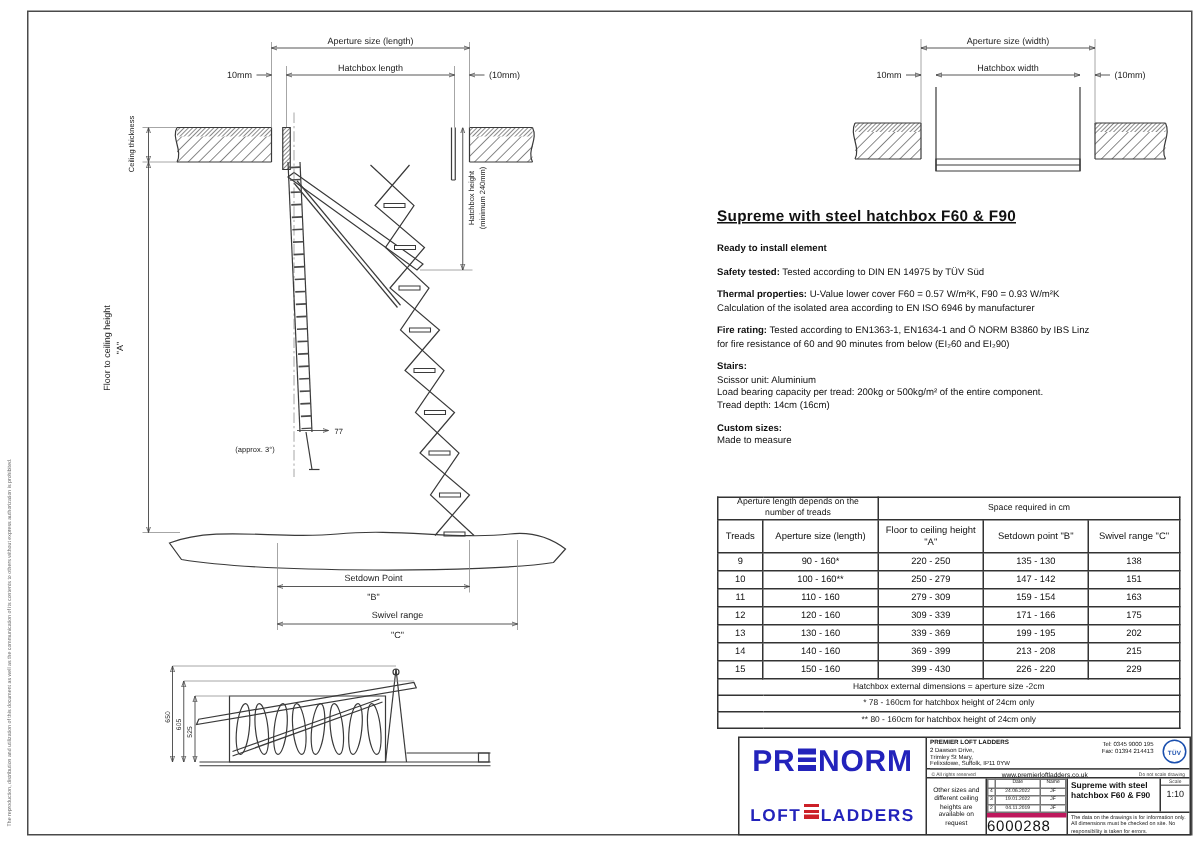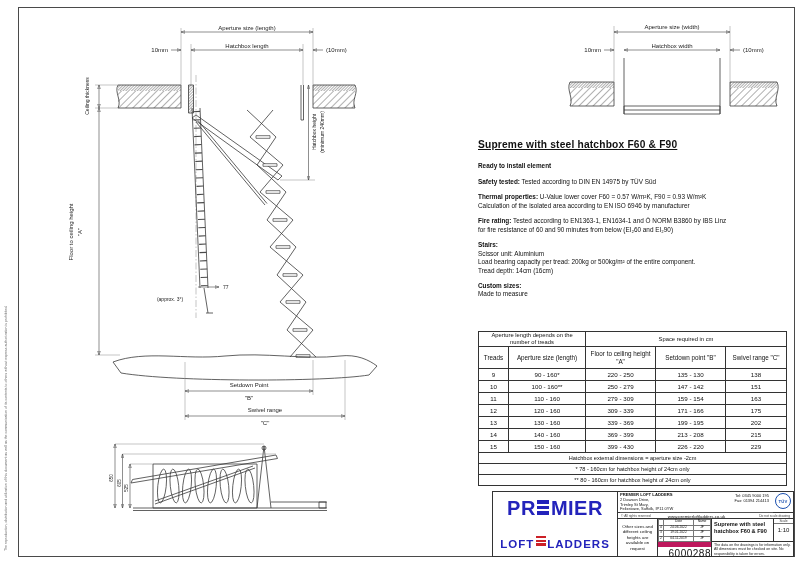--- a/index.html
+++ b/index.html
@@ -66,22 +66,22 @@
        border-radius:50%;display:flex;align-items:center;justify-content:center;background:#fff}
   .tuv span{font-size:4.2px;font-weight:bold;color:#1a4fae;letter-spacing:.2px}
   .strip{height:6px;border-bottom:1px solid #333;display:flex;justify-content:space-between;
          font-size:3.3px;color:#444;line-height:6px;padding:0 3px}
   .rowBC{flex:1;display:flex}
   .other{width:40px;border-right:1px solid #333;font-size:4.4px;text-align:center;
          display:flex;align-items:center;padding:1px;line-height:1.25}
   .midcol{width:54px;border-right:1px solid #333;display:flex;flex-direction:column}
   .revtbl{width:100%;border-collapse:collapse;font-size:3.3px;flex:1}
   .revtbl td{border:.5px solid #777;text-align:center;line-height:1.1;padding:0}
-  .num{height:14px;border-top:5px solid #be185d;font-size:10px;letter-spacing:.5px;
-       text-align:right;line-height:13px}
+  .num{height:14px;border-top:3px solid #be185d;font-size:10px;letter-spacing:.5px;
+       text-align:left;line-height:13px}
   .rightcol{flex:1;display:flex;flex-direction:column}
   .tit-row{flex:1;display:flex;border-bottom:1px solid #333}
   .tit{flex:1;font-size:5.6px;font-weight:bold;padding:2px 2px;line-height:1.3;border-right:1px solid #333}
   .scale{width:19px;display:flex;flex-direction:column;align-items:center}
   .scale .lab{font-size:3.3px;color:#444;line-height:4px;border-bottom:.5px solid #777;width:100%;text-align:center}
   .scale .val{font-size:6px;margin-top:3px}
   .discl{height:14px;font-size:3.6px;line-height:1.2;padding:1px 2px;color:#222}
 </style>
 </head>
 <body>
@@ -386,21 +386,21 @@
       <td colspan="5">* 78 - 160cm for hatchbox height of 24cm only</td>
       </tr>
     <tr class="note">
       <td colspan="5">** 80 - 160cm for hatchbox height of 24cm only</td>
       </tr>
   </tbody>
 </table>
 
 <div class="abs tb">
   <div class="logo-cell">
-    <div class="logo1"><span>PR</span><span class="ebars"><i></i><i></i><i></i></span><span>MIER</span></div>
+    <div class="logo1"><span>PR</span><span class="ebars"><i></i><i></i><i></i></span><span>NORM</span></div>
     <div class="logo2"><span>LOFT</span><span class="lbars"><i></i><i></i><i></i></span><span>LADDERS</span></div>
   </div>
   <div class="tb-right">
     <div class="rowA">
       <div class="rowA-top">
         <div class="addr">
           <b>PREMIER LOFT LADDERS</b><br>
           <span>2 Dawson Drive,</span><br>
           <span>Trimley St Mary,</span><br>
           <span>Felixstowe, Suffolk, IP11 0YW</span>

